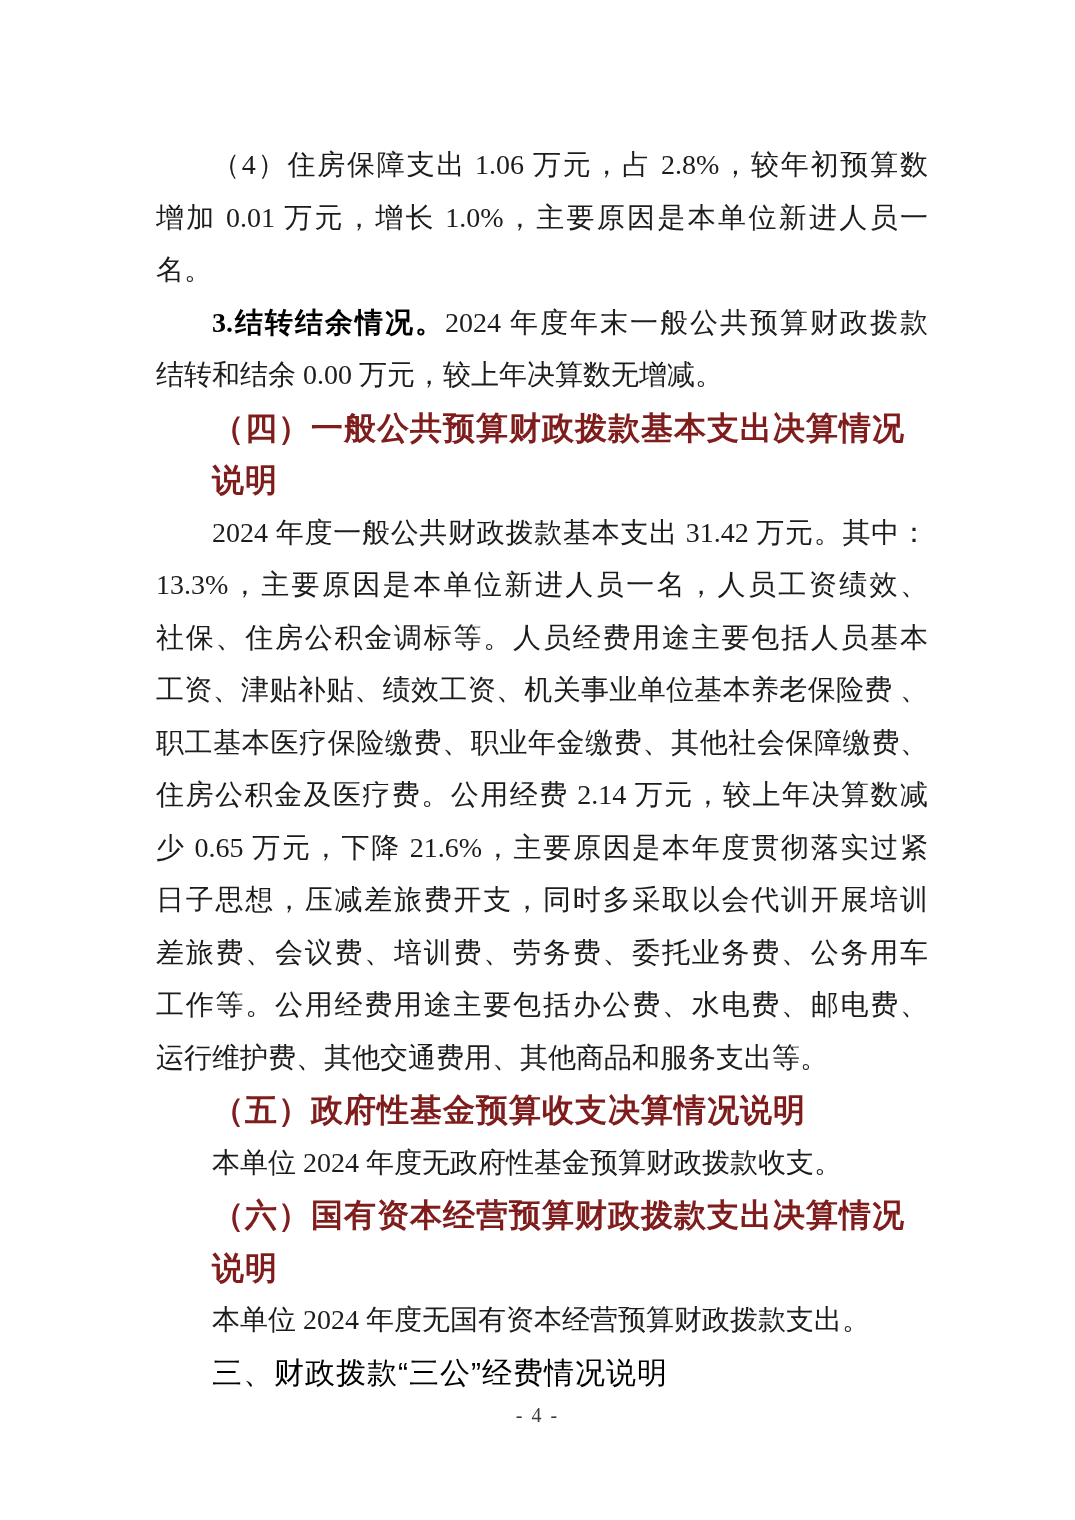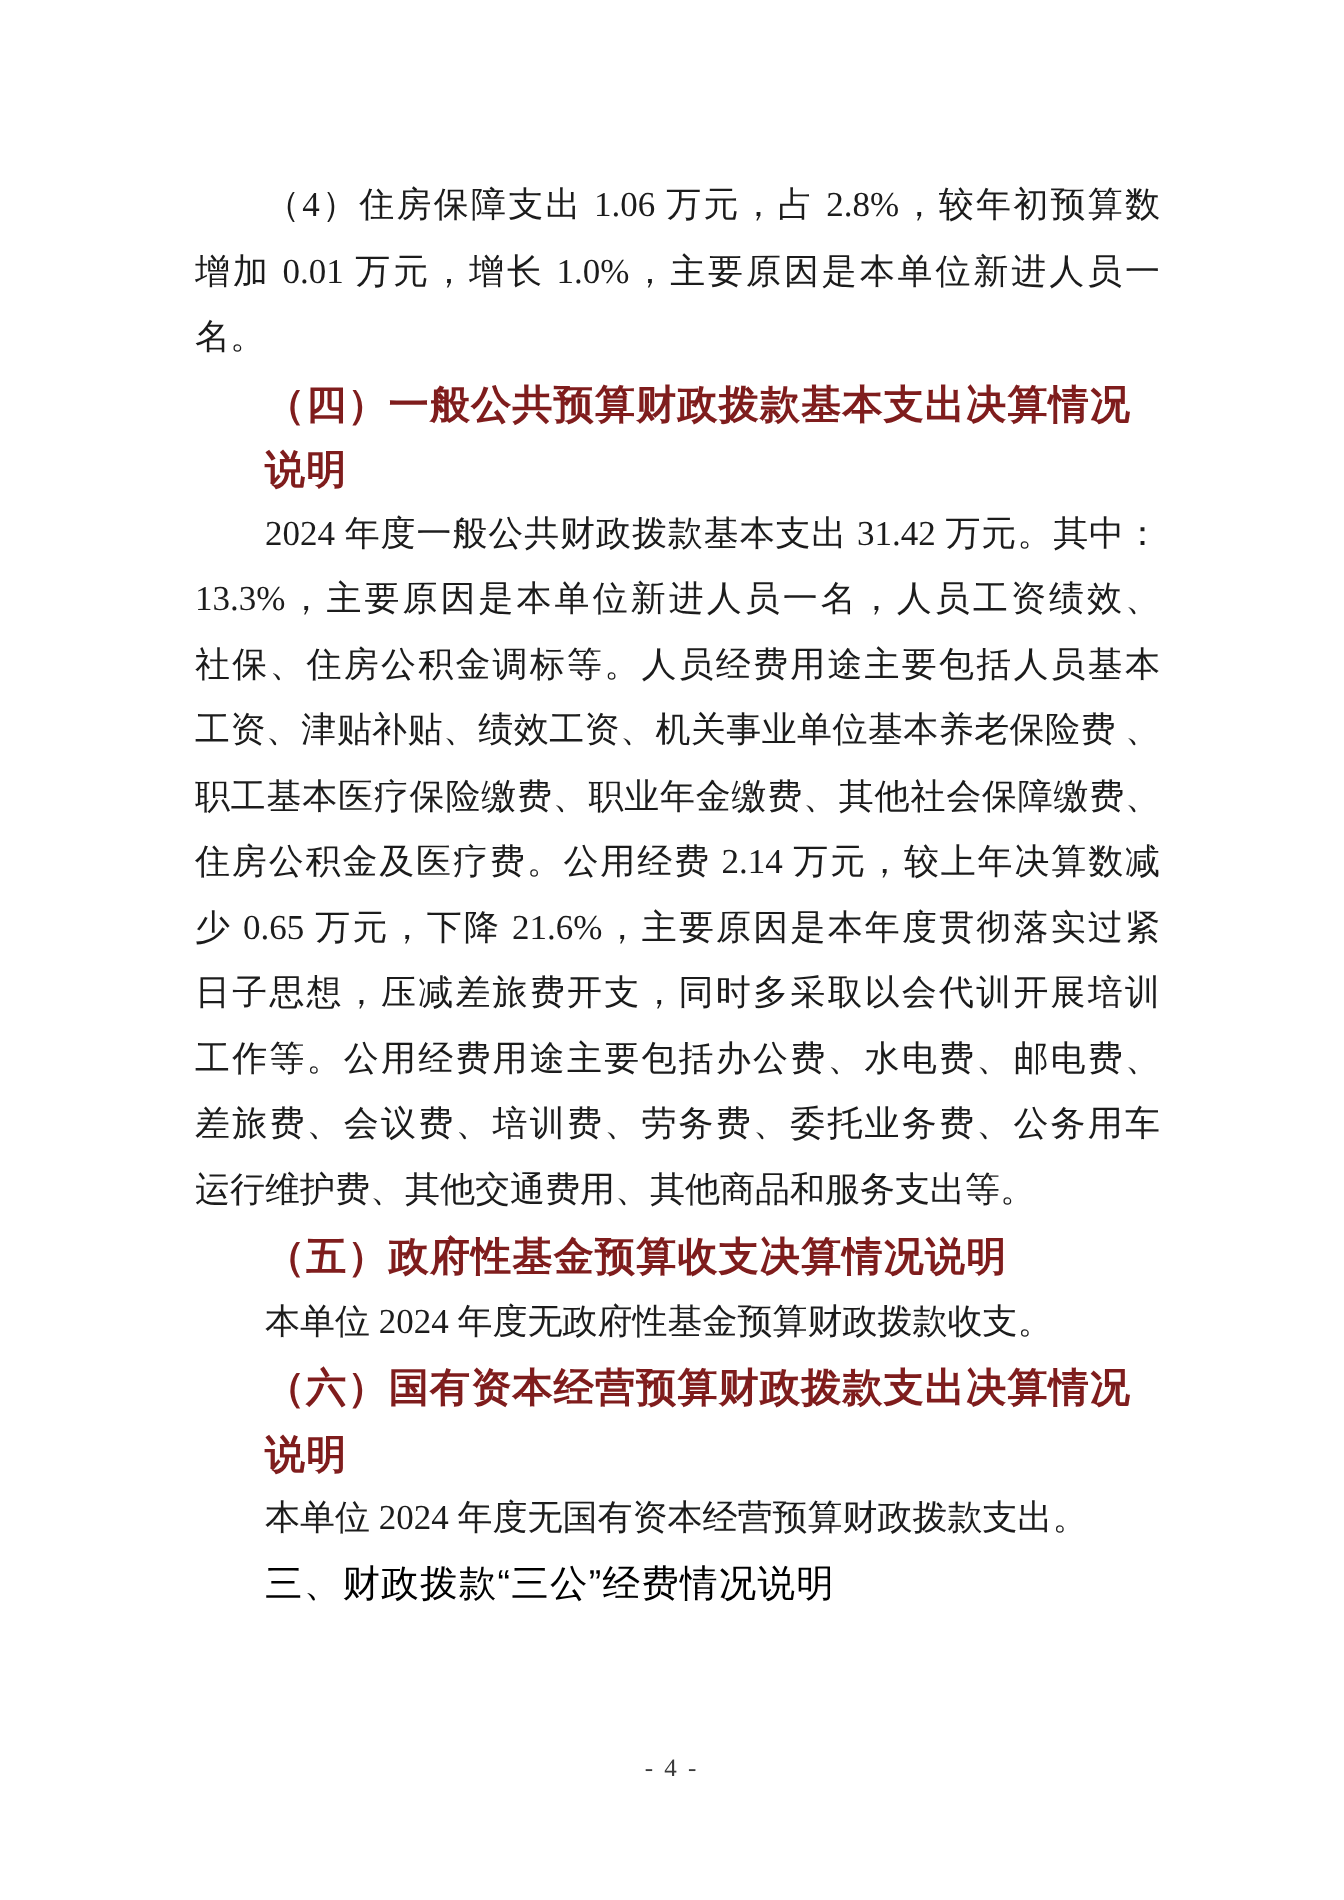--- a/index.html
+++ b/index.html
@@ -52,37 +52,39 @@
 
   <div class="doc-body">
 
     <div>
       <div class="line indent fill">（4）住房保障支出 1.06 万元，占 2.8%，较年初预算数</div>
       <div class="line fill">增加 0.01 万元，增长 1.0%，主要原因是本单位新进人员一</div>
       <div class="line">名。</div>
     </div>
 
     <div>
+      <div class="line indent fill"><span class="bold-lead">3.结转结余情况。</span><span>2024 年度年末一般公共预算财政拨款</span></div>
+      <div class="line">结转和结余 0.00 万元，较上年决算数无增减。</div>
     </div>
 
     <div class="h-kai">
       <div class="line indent">（四）一般公共预算财政拨款基本支出决算情况说明</div>
     </div>
 
     <div>
       <div class="line indent fill">2024 年度一般公共财政拨款基本支出 31.42 万元。其中：</div>
       <div class="line fill">13.3%，主要原因是本单位新进人员一名，人员工资绩效、</div>
       <div class="line fill">社保、住房公积金调标等。人员经费用途主要包括人员基本</div>
       <div class="line fill">工资、津贴补贴、绩效工资、机关事业单位基本养老保险费 、</div>
       <div class="line fill">职工基本医疗保险缴费、职业年金缴费、其他社会保障缴费、</div>
       <div class="line fill">住房公积金及医疗费。公用经费 2.14 万元，较上年决算数减</div>
       <div class="line fill">少 0.65 万元，下降 21.6%，主要原因是本年度贯彻落实过紧</div>
       <div class="line fill">日子思想，压减差旅费开支，同时多采取以会代训开展培训</div>
+      <div class="line fill">差旅费、会议费、培训费、劳务费、委托业务费、公务用车</div>
       <div class="line fill">工作等。公用经费用途主要包括办公费、水电费、邮电费、</div>
-      <div class="line fill">差旅费、会议费、培训费、劳务费、委托业务费、公务用车</div>
       <div class="line">运行维护费、其他交通费用、其他商品和服务支出等。</div>
     </div>
 
     <div class="h-kai">
       <div class="line indent">（五）政府性基金预算收支决算情况说明</div>
     </div>
 
     <div>
       <div class="line indent">本单位 2024 年度无政府性基金预算财政拨款收支。</div>
     </div>

